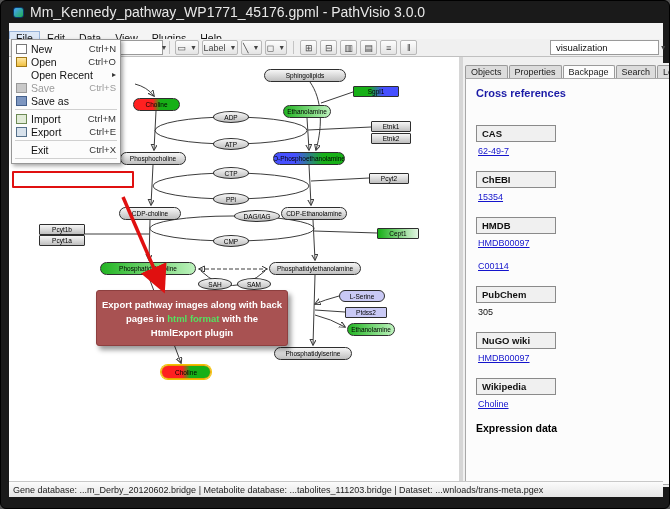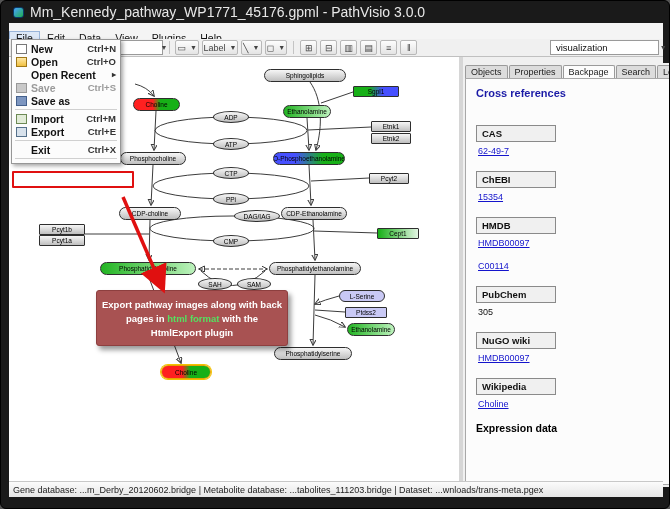--- a/index.html
+++ b/index.html
@@ -67,21 +67,21 @@
   .bp-value{font-size:9px;color:#111;margin:4px 0 13px 2px;}
   #bp-footer{font-weight:bold;font-size:10.5px;color:#000;margin-top:4px;}
   #panel-scroll{position:absolute;right:0;top:15px;width:10px;bottom:2px;background:#ececec;border:1px solid #c4c4c4;}
   #panel-thumb{position:absolute;left:1px;top:10px;width:6px;height:85px;background:#cfcfcf;border:1px solid #9f9f9f;}
   .scroll-arrow{position:absolute;left:0;width:8px;height:9px;font-size:6px;color:#555;text-align:center;line-height:9px;}
   
   #statusbar{position:absolute;left:0;top:458px;width:100%;height:16px;background:linear-gradient(#fbfbfb,#e6e6e6);
              border-top:1px solid #c8c8c8;font-size:9px;color:#222;display:flex;align-items:center;padding-left:4px;}
   
   #filemenu{position:absolute;left:10px;top:38px;width:110px;background:#fcfcfc;border:1px solid #979797;
-            box-shadow:2px 2px 4px rgba(0,0,0,.35);z-index:20;padding:2px 0;font-size:10.5px;color:#111;font-weight:bold;}
+            box-shadow:2px 2px 4px rgba(0,0,0,.35);z-index:20;padding:2px 0;font-size:10.5px;color:#111;}
   .fm-row{height:13px;display:flex;align-items:center;padding:0 4px 0 2px;}
   .fm-row.disabled{color:#9a9a9a;}
   .fm-ico{width:11px;height:10px;margin:0 4px 0 2px;flex:none;}
   .ico-new-document-icon{background:#fff;border:1px solid #777;}
   .ico-open-folder-icon{background:linear-gradient(#ffe9a8,#f0c040);border:1px solid #a07818;}
   .ico-save-icon{background:#c9c9c9;border:1px solid #999;}
   .ico-save-as-icon{background:#7d96c0;border:1px solid #44608c;}
   .ico-import-icon{background:#e2ecd8;border:1px solid #6d8a55;}
   .ico-export-icon{background:#d8e2ec;border:1px solid #55708a;}
   .ico-print-icon{background:#d8d8d8;border:1px solid #666;}

